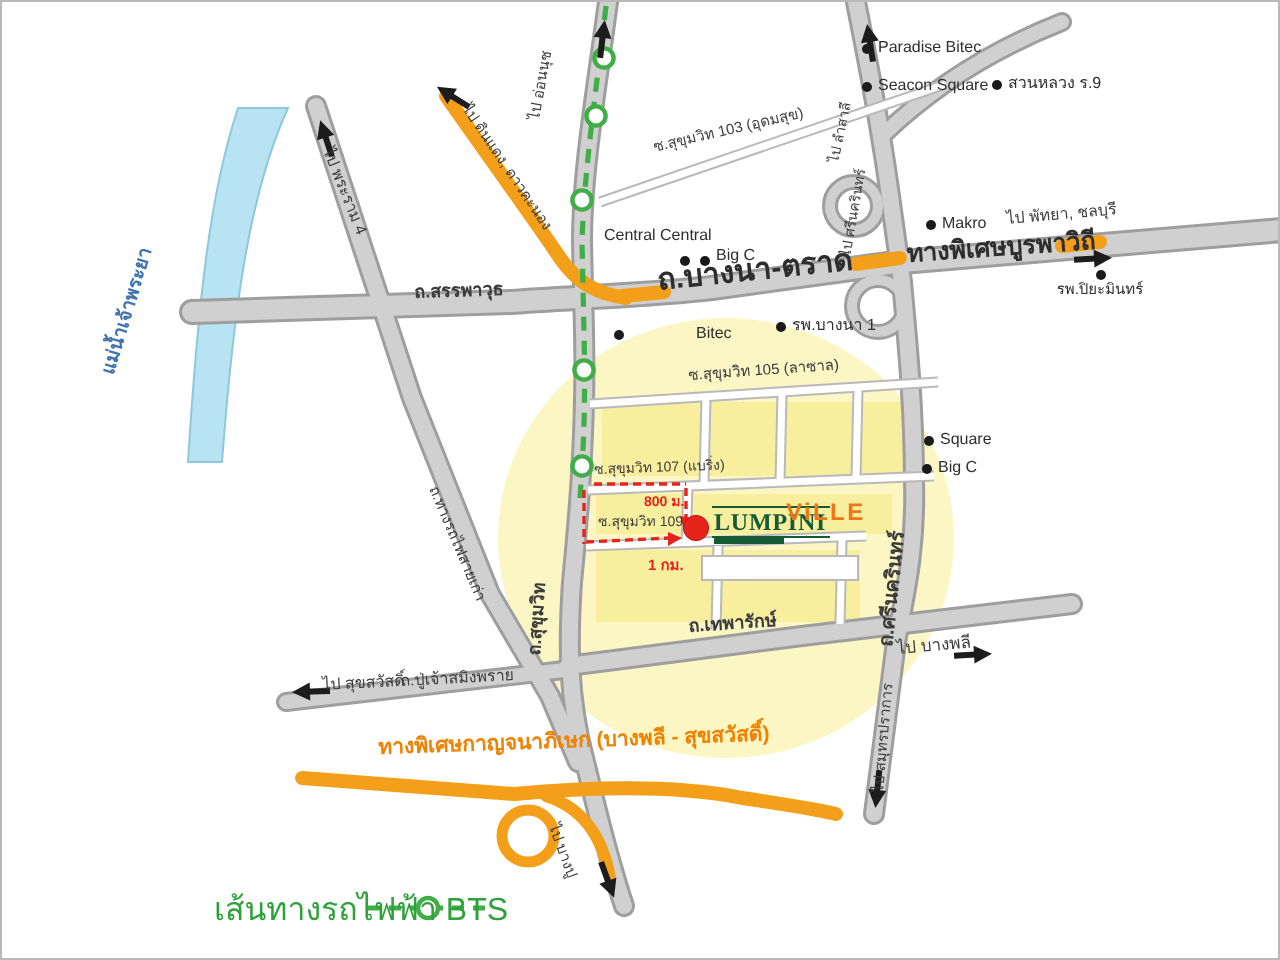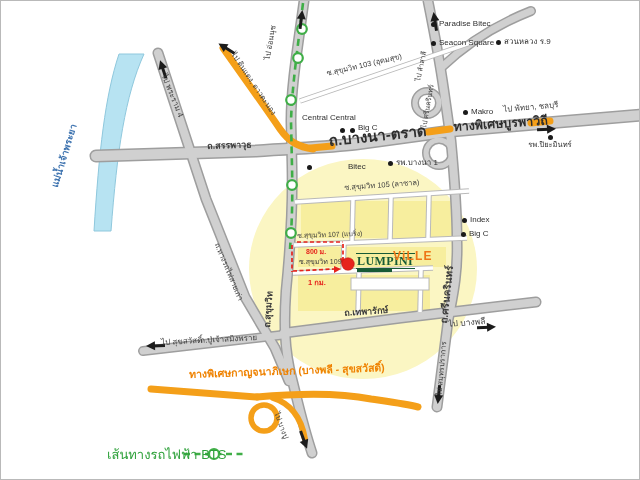--- a/index.html
+++ b/index.html
@@ -3,21 +3,21 @@
 <meta charset="utf-8">
 <style>
   html,body{margin:0;padding:0;background:#fff;}
   #map{position:relative;width:640px;height:480px;background:#ffffff;border:1px solid #b9b9b9;
        box-sizing:border-box;overflow:hidden;font-family:"Liberation Sans","DejaVu Sans",sans-serif;}
   #map svg{position:absolute;left:0;top:0;}
   .lbl{position:absolute;white-space:nowrap;color:#3c3c3c;font-size:8px;line-height:1;
        transform-origin:0 0;}
   .rot-b{transform-origin:0 100%;}
   .bold{font-weight:bold;}
-  .red{color:#e6231c;font-weight:bold;}
+  .red{color:#e6231c;font-weight:bold;margin-left:16px;}
   .orange-lbl{color:#ef8200;font-weight:bold;}
   .blue-lbl{color:#3f74b0;font-weight:bold;}
   .green-lbl{color:#2ea13a;}
   .poi{position:absolute;display:flex;align-items:center;gap:3px;color:#2e2e2e;font-size:8px;line-height:1;}
   .poi-col{flex-direction:column;gap:1px;}
   .dot{width:5px;height:5px;border-radius:50%;background:#1a1a1a;flex:0 0 auto;}
   .dot-solo{position:absolute;width:5px;height:5px;border-radius:50%;background:#1a1a1a;}
   .brand{position:absolute;font-family:"Liberation Serif","DejaVu Serif",serif;font-weight:bold;
          font-size:12px;color:#175a36;border-top:1px solid #175a36;border-bottom:1px solid #175a36;
          padding:1px 2px 1px 1px;letter-spacing:.4px;line-height:1;}
@@ -216,26 +216,26 @@
 <div class="poi" style="left:306px;top:162px;gap:36px;">
   <span class="dot"></span>
   <span>Bitec</span>
 </div>
 <div class="poi" style="left:347px;top:158px;padding-left:40px;">
   <span class="dot"></span>
   <span>รพ.บางนา 1</span>
 </div>
 <div class="poi" style="left:461px;top:215px;">
   <span class="dot"></span>
-  <span>Index</span>
+  <span>Square</span>
 </div>
 <div class="poi" style="left:460px;top:229px;">
   <span class="dot"></span>
   <span>Big C</span>
 </div>
 
 <div class="brand" style="left:355px;top:252px;text-align:right;">LUMPINI</div>
 <div class="brandbar" style="left:356px;top:267px;width:35px;height:4px;"></div>
 <div class="series" style="left:392px;top:249px;">ViLLE</div>
 
-<div class="lbl green-lbl" style="left:106px;top:447px;font-size:13px;text-align:right;">เส้นทางรถไฟฟ้า BTS</div>
+<div class="lbl green-lbl" style="left:106px;top:447px;font-size:16px;text-align:right;">เส้นทางรถไฟฟ้า BTS</div>
 
 </div>
 
 </body></html>

